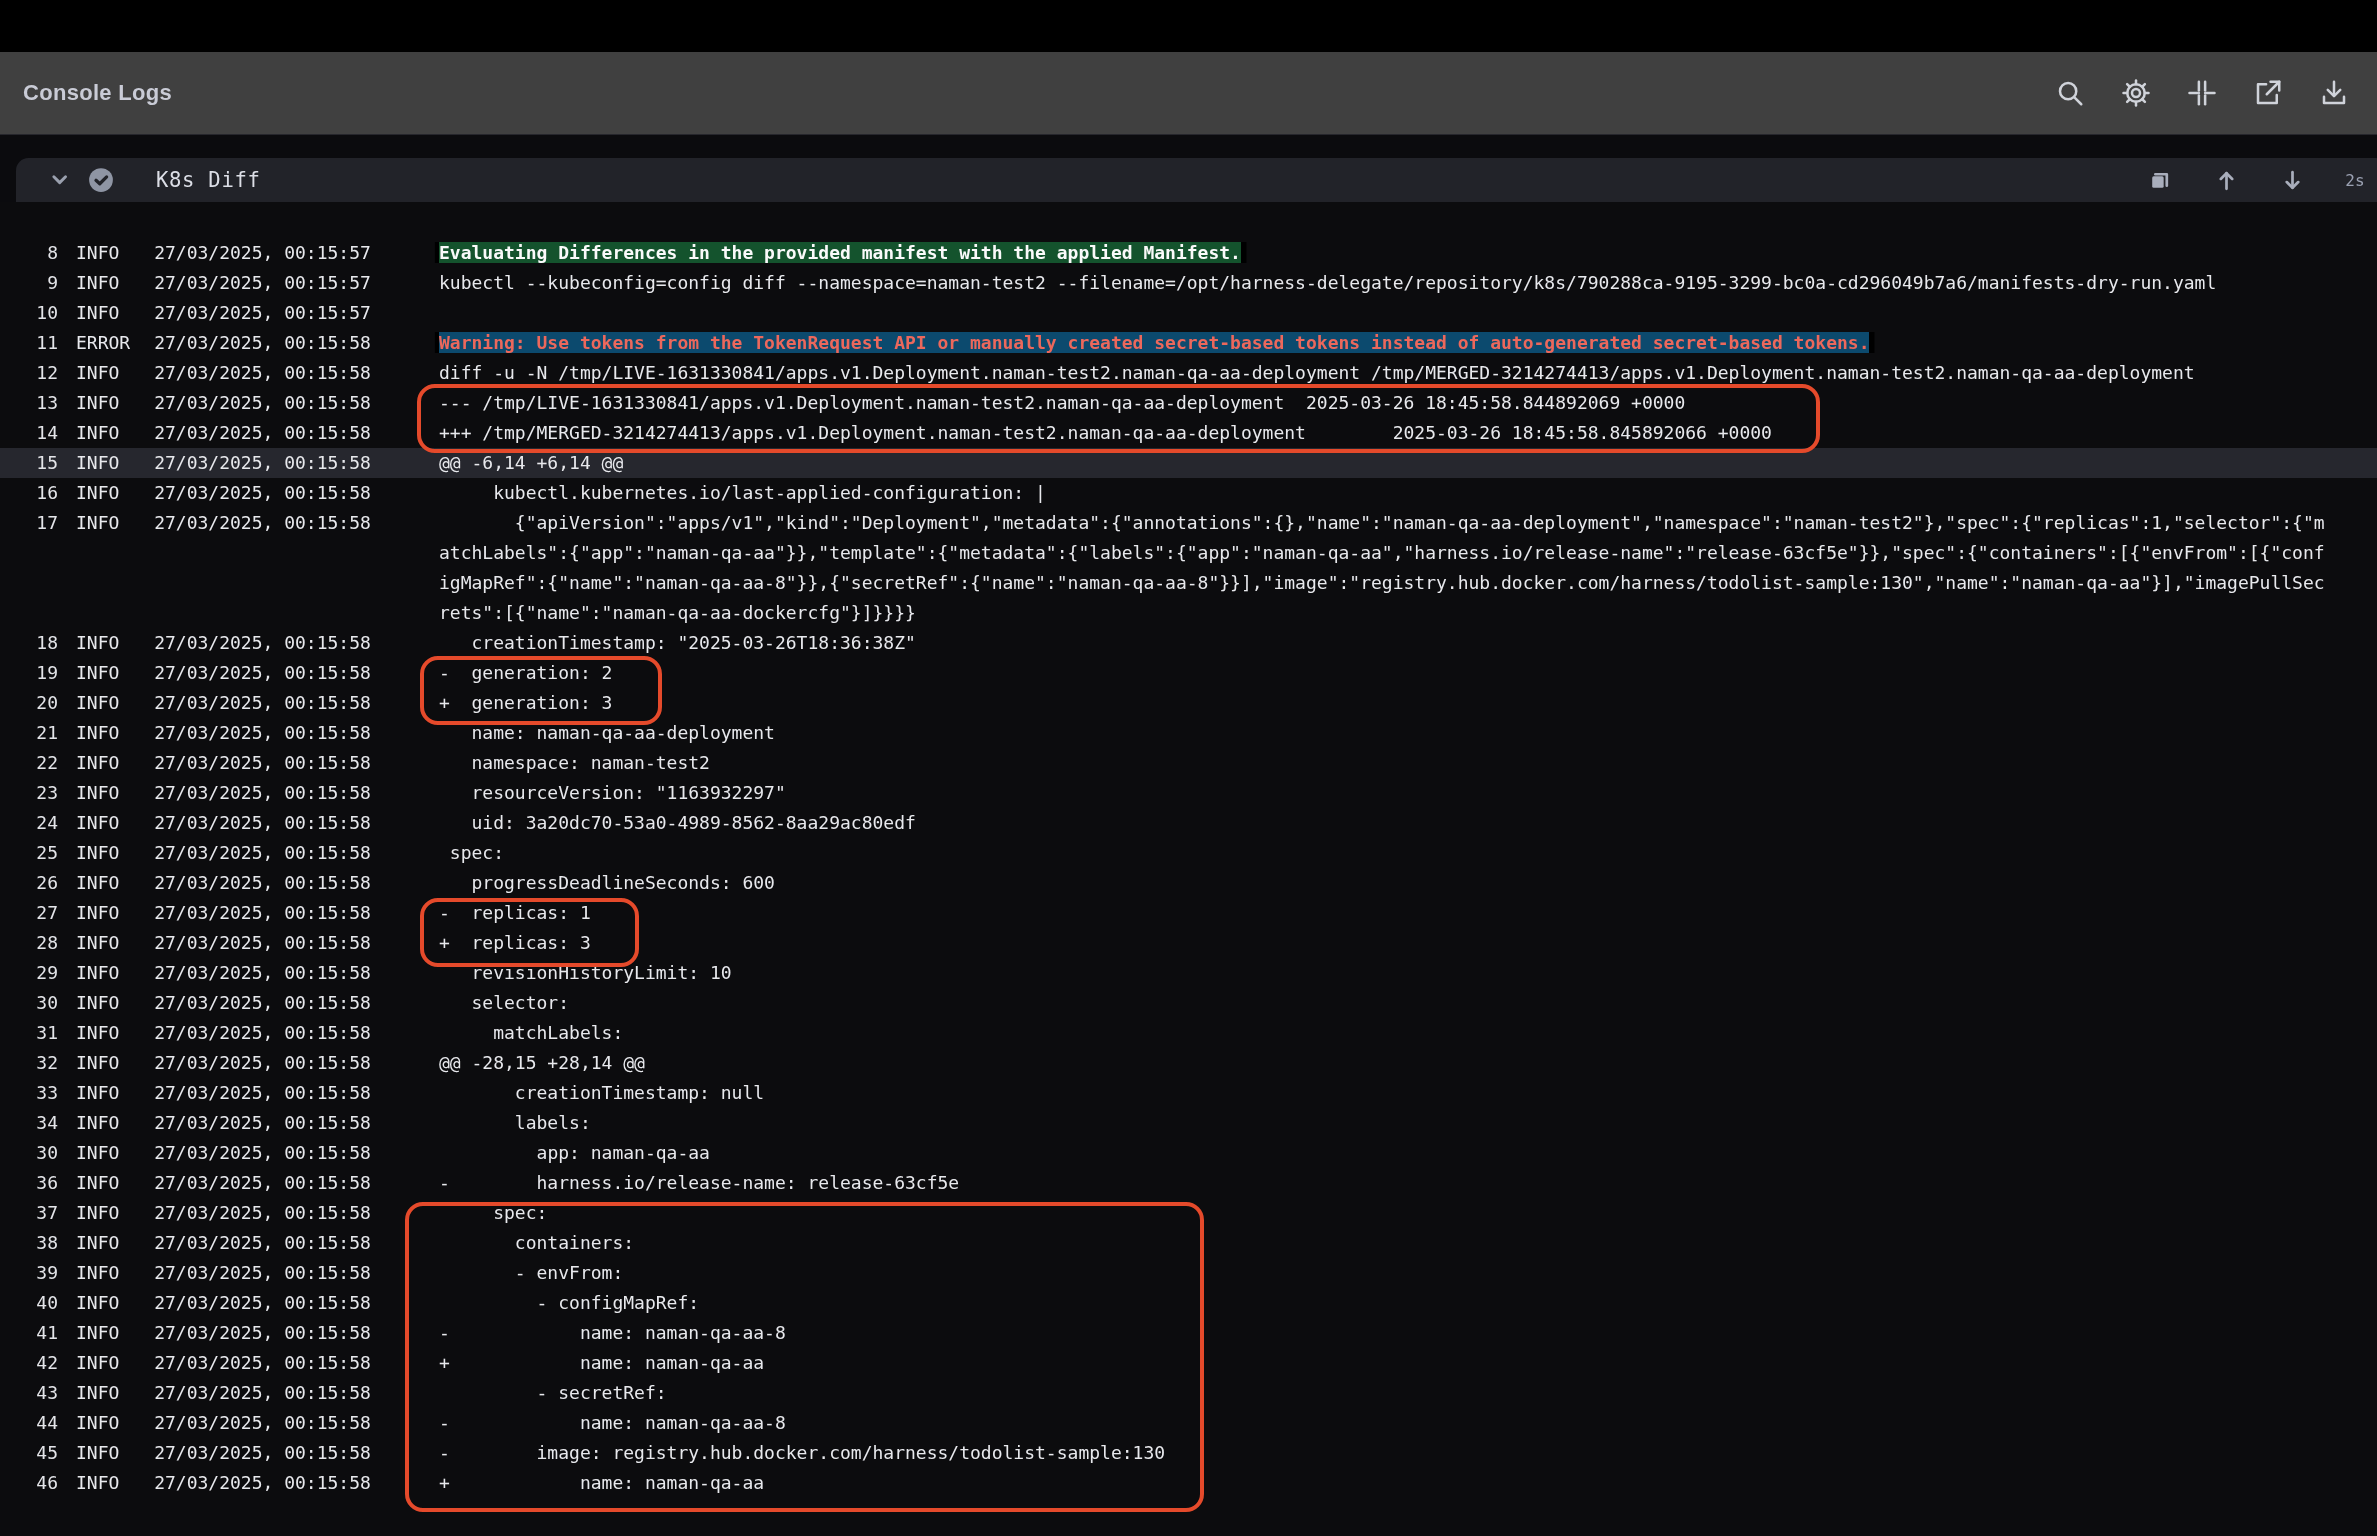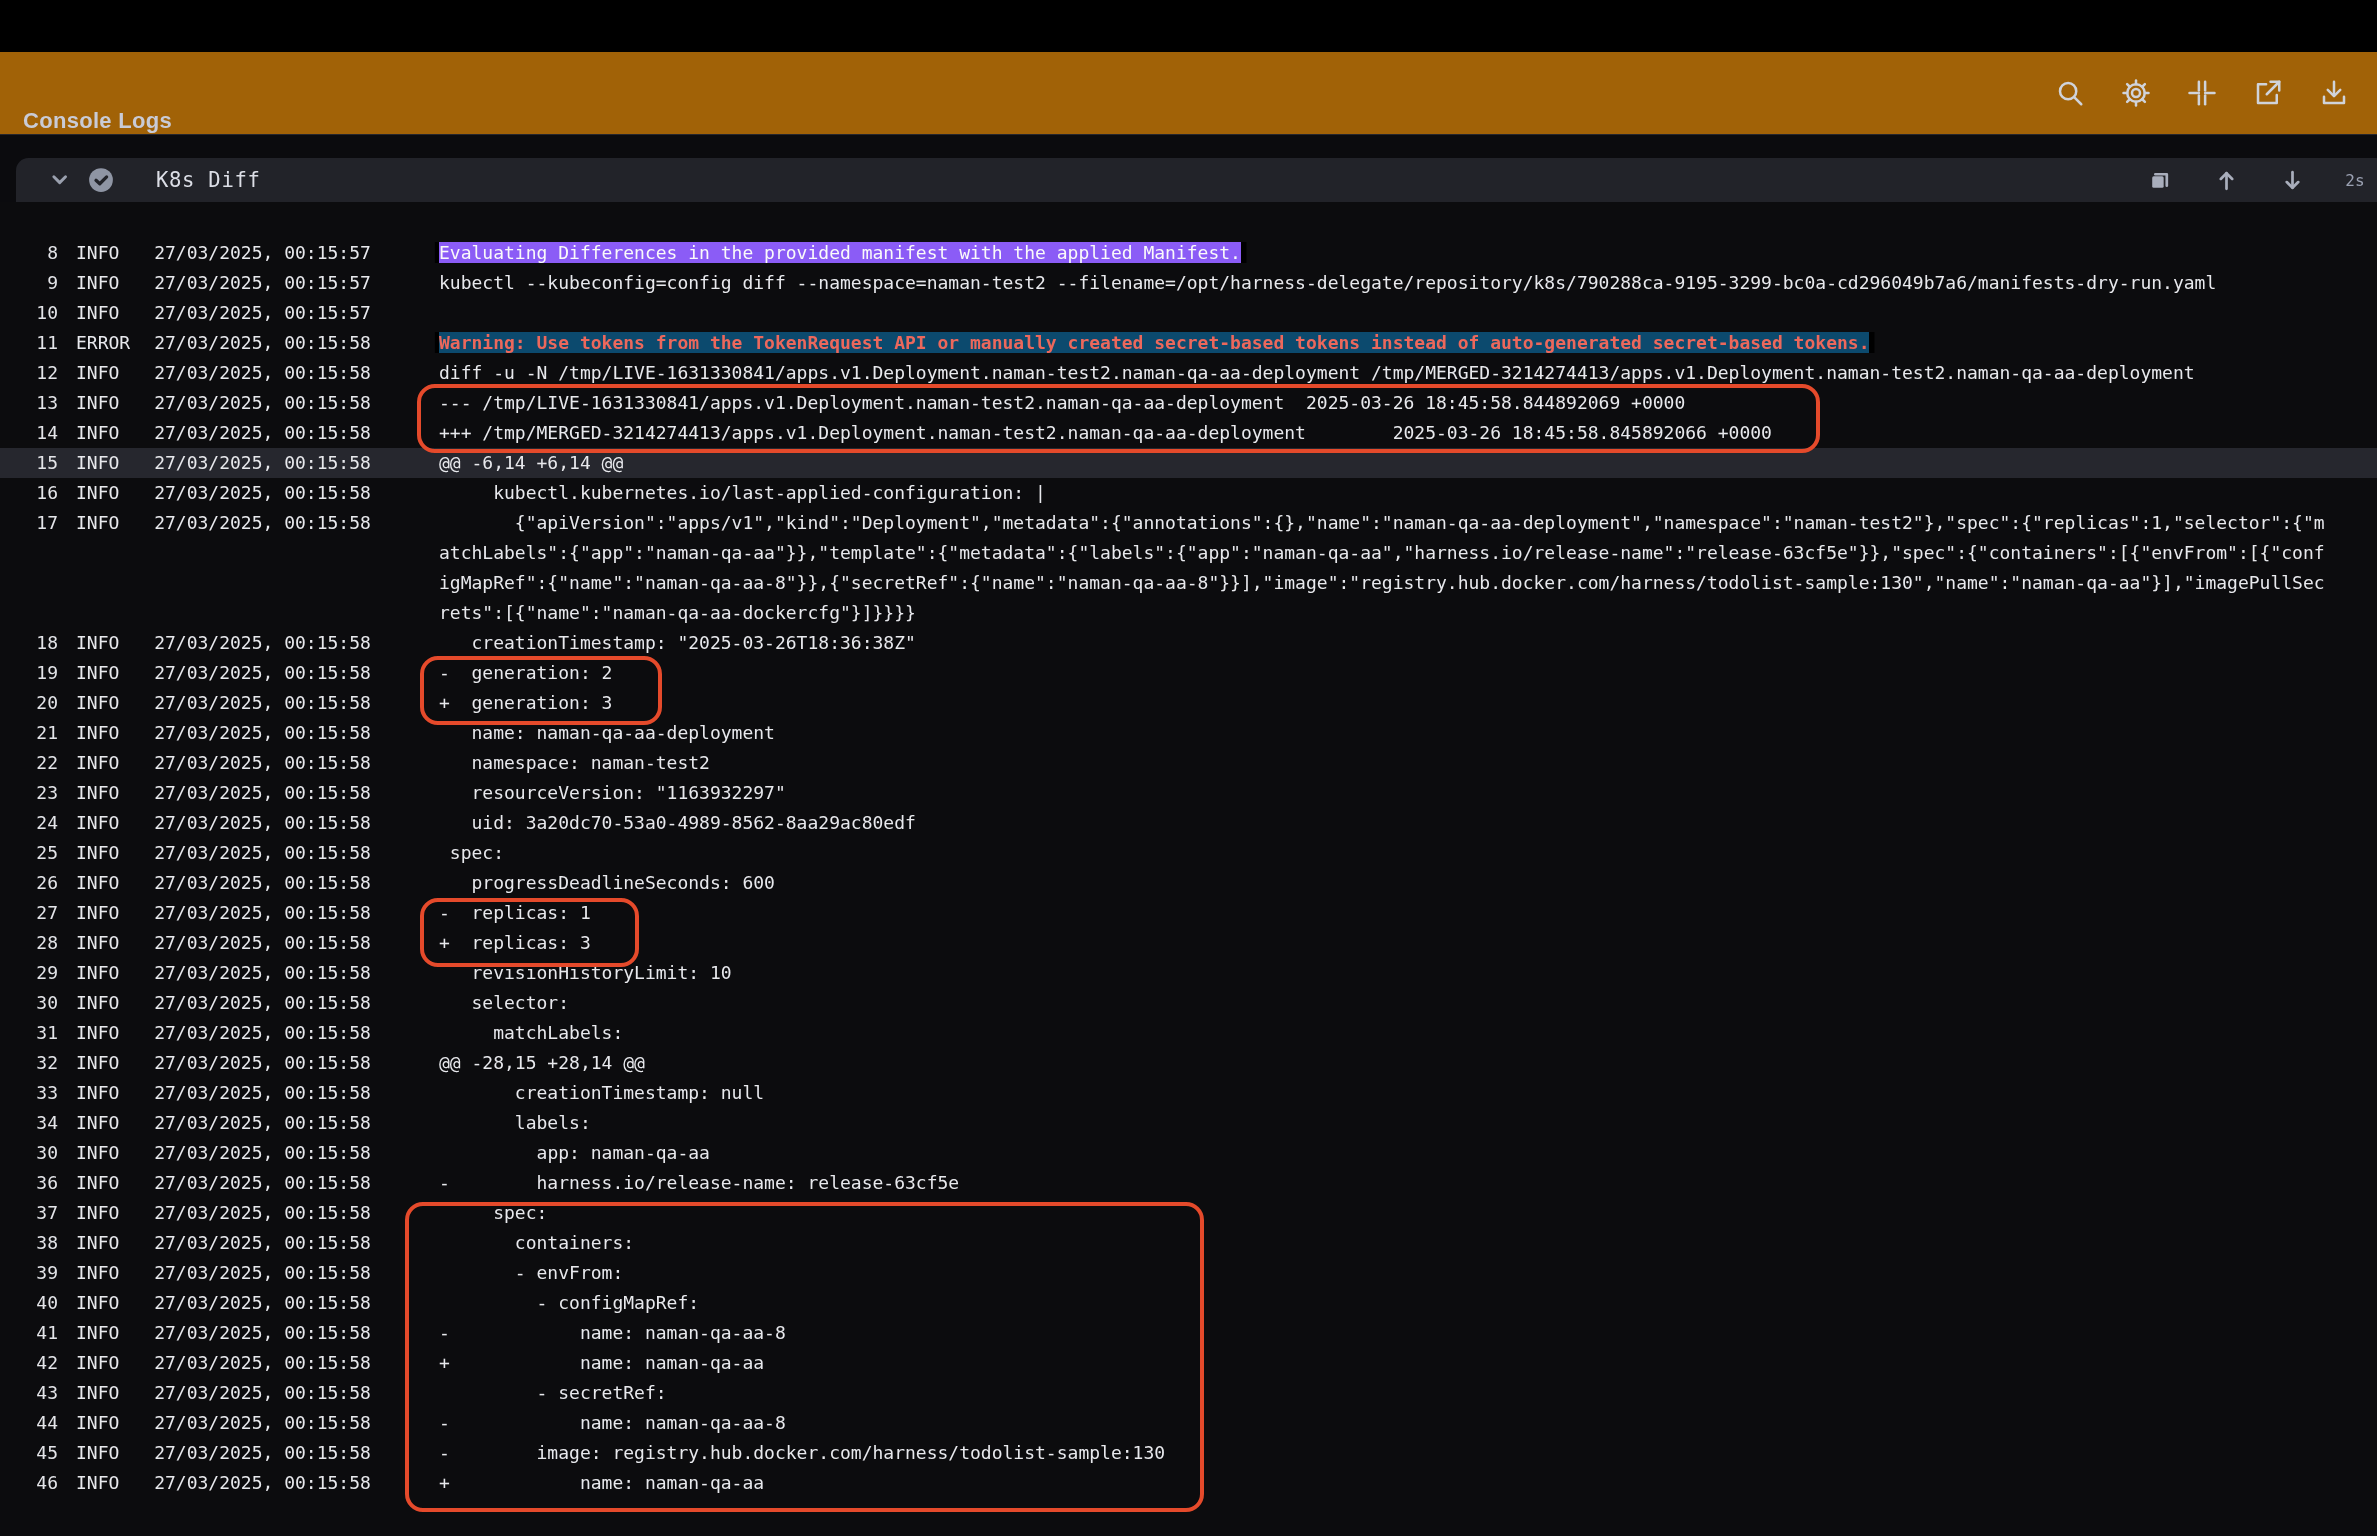--- a/index.html
+++ b/index.html
@@ -3,22 +3,22 @@
 <meta charset="utf-8">
 <style>
   html,body{margin:0;padding:0;background:#0b0b0e;width:2377px;height:1537px;overflow:hidden;}
   *{box-sizing:border-box;}
   .mono{font-family:"DejaVu Sans Mono","Liberation Mono",monospace;}
 
   
   .topbar{position:absolute;left:0;top:0;width:2377px;height:52px;background:#000;}
 
   
-  .header{position:absolute;left:0;top:52px;width:2377px;height:83px;background:#a16207;
-          border-bottom:1.4px solid #26262c;display:flex;align-items:flex-end;}
+  .header{position:absolute;left:0;top:52px;width:2377px;height:83px;background:#404040;
+          border-bottom:1.4px solid #26262c;display:flex;align-items:center;}
   .header-title{font-family:"Liberation Sans","DejaVu Sans",sans-serif;font-weight:700;
                 font-size:22px;color:#c9cbd6;margin-left:23px;letter-spacing:0.3px;}
   .header-icons{position:absolute;right:27.5px;top:0;height:100%;display:flex;align-items:center;gap:34px;}
   .hicon{width:32px;height:32px;display:flex;align-items:center;justify-content:center;cursor:pointer;}
   .hicon svg{width:30px;height:30px;stroke:#d0d3da;fill:none;stroke-width:2;stroke-linecap:round;stroke-linejoin:round;}
 
   
   .k8sbar{position:absolute;left:16px;top:158px;width:2372px;height:44px;background:#222329;
           border-radius:12.4px 12.4px 0 0;display:flex;align-items:center;}
   .chev{margin-left:30px;width:27.5px;height:27.5px;display:flex;align-items:center;justify-content:center;cursor:pointer;}
@@ -32,21 +32,21 @@
 
   
   .logarea{position:absolute;left:0;top:202px;width:2377px;height:1335px;background:#0c0c0e;
            padding-top:36px;font-size:18px;color:#e8e9ed;}
   .row{display:flex;align-items:flex-start;min-height:30px;line-height:30px;width:2377px;}
   .row.hl{background:#26272e;}
   .num{width:58px;text-align:right;flex:none;color:#e4e5e9;}
   .lvl{width:73px;margin-left:18px;flex:none;}
   .time{width:227px;flex:none;text-align:center;}
   .text{flex:1;margin-left:63px;white-space:pre-wrap;word-break:break-all;max-width:1892px;min-height:30px;}
-  .row.b .itxt{font-weight:400;color:#fafafa;background:#8b5cf6;box-shadow:5.5px 0 0 #000,-4.1px 0 0 #000;}
+  .row.b .itxt{font-weight:700;color:#fafafa;background:#14532d;box-shadow:5.5px 0 0 #000,-4.1px 0 0 #000;}
   .row.w .itxt{font-weight:700;color:#ec685c;background:#0c4a6e;box-shadow:5.5px 0 0 #000,-4.1px 0 0 #000;}
 
   
   .anno{position:absolute;border:4.1px solid #e54a2b;border-radius:18px;pointer-events:none;z-index:5;}
 </style>
 </head>
 <body>
 
 <div class="topbar"></div>
 

